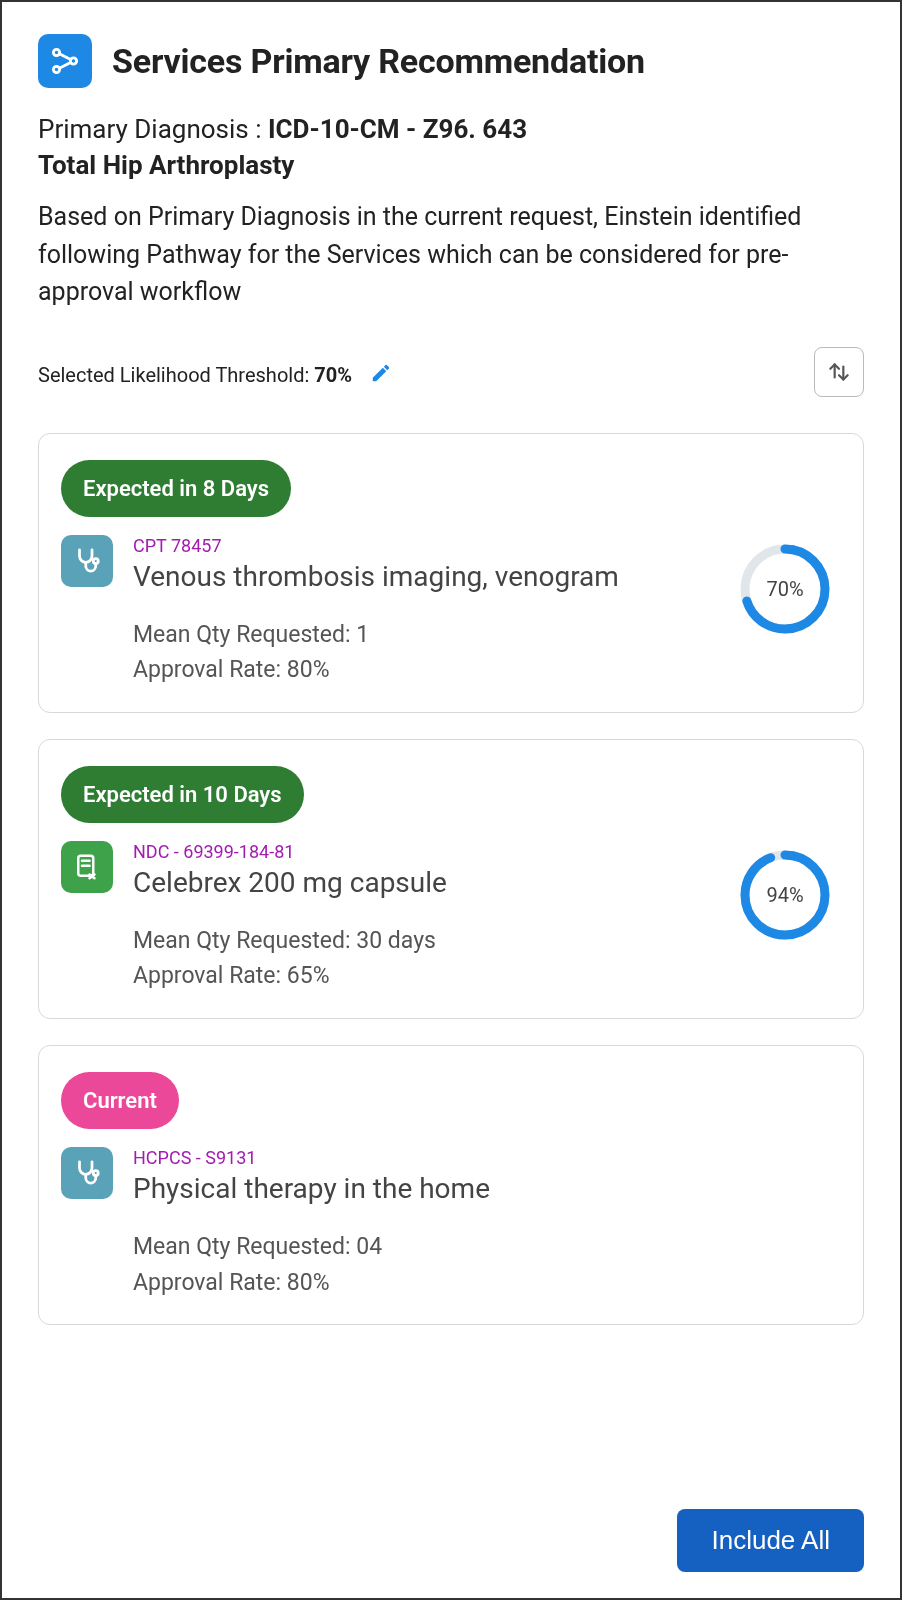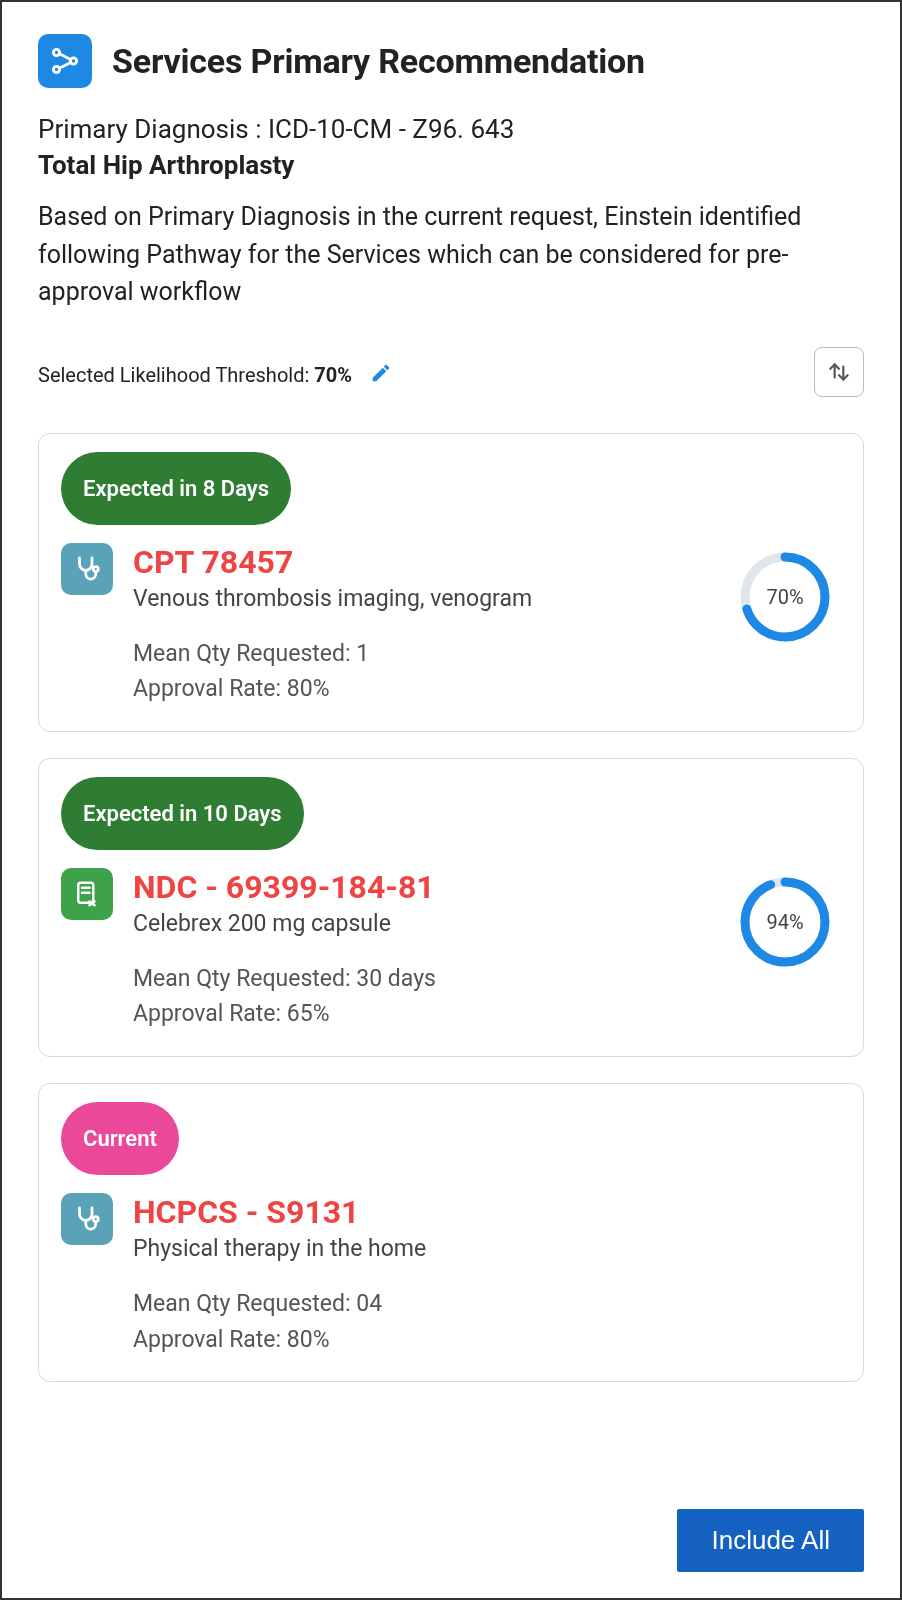--- a/index.html
+++ b/index.html
@@ -14,21 +14,21 @@
     position: relative;
   }
   .header-row { display: flex; align-items: center; gap: 20px; margin-bottom: 26px; }
   .header-icon {
     width: 54px; height: 54px; border-radius: 10px; background: #1E88E5;
     display: flex; align-items: center; justify-content: center; color: #fff;
   }
   .header-title { font-size: 34px; font-weight: 700; letter-spacing: -0.2px; }
   .diag-line { font-size: 26px; margin-bottom: 6px; }
   .diag-line .label { font-weight: 400; }
-  .diag-line .value { font-weight: 400; }
+  .diag-line .value { font-weight: 700; }
   .diag-name { font-size: 26px; font-weight: 700; margin-bottom: 18px; }
   .intro { font-size: 25px; line-height: 1.5; margin-bottom: 36px; color: #222; }
   .threshold-row {
     display: flex; align-items: center; justify-content: space-between;
     margin-bottom: 36px;
   }
   .threshold-text { font-size: 20px; }
   .threshold-text .val { font-weight: 700; }
   .edit-icon {
     display: inline-flex; align-items: center; justify-content: center;
@@ -38,49 +38,49 @@
   .sort-btn {
     width: 50px; height: 50px; border: 1.5px solid #bbb; border-radius: 8px;
     background: #fff; display: flex; align-items: center; justify-content: center;
     cursor: pointer; color: #555;
   }
   .card {
     border: 1.5px solid #d5d9dc; border-radius: 12px; padding: 18px 22px 24px 22px;
     margin-bottom: 26px; position: relative;
   }
   .pill {
-    display: inline-block; padding: 24px 22px; border-radius: 999px;
-    font-size: 22px; font-weight: 600; color: #fff; margin-bottom: 18px;
+    display: inline-block; padding: 16px 22px; border-radius: 999px;
+    font-size: 22px; font-weight: 600; color: #fff; margin-bottom: 18px; margin-top: 8px;
   }
   .pill-green { background: #2E7D32; }
   .pill-blue  { background: #ec4899; }
   .card-body { display: flex; align-items: flex-start; gap: 20px; }
   .svc-icon {
     width: 52px; height: 52px; border-radius: 10px;
     display: flex; align-items: center; justify-content: center; flex-shrink: 0;
     color: #fff;
   }
   .svc-icon.teal  { background: #5AA2B8; }
   .svc-icon.green { background: #3EA24A; }
   .svc-main { flex: 1; }
-  .svc-code { font-size: 32px; font-weight: 700; color: #ef4444; margin-bottom: 4px; }
-  .svc-desc { font-size: 23px; color: #444; margin-bottom: 24px; }
+  .svc-code { font-size: 18px; font-weight: 400; color: #a21caf; margin-bottom: 4px; }
+  .svc-desc { font-size: 28px; color: #444; margin-bottom: 24px; }
   .svc-meta { font-size: 23px; color: #555; line-height: 1.55; }
   .donut-wrap {
     width: 96px; height: 96px; position: relative; flex-shrink: 0;
     margin-left: 10px; margin-right: 8px; margin-top: 6px;
   }
   .donut-wrap svg { transform: rotate(-90deg); }
   .donut-label {
     position: absolute; inset: 0; display: flex; align-items: center; justify-content: center;
     font-size: 20px; color: #444;
   }
   .include-btn {
     position: absolute; right: 36px; bottom: 26px;
-    background: #1561C2; color: #fff; border: none; border-radius: 2px;
+    background: #1561C2; color: #fff; border: none; border-radius: 8px;
     font-size: 26px; padding: 16px 34px; cursor: pointer;
   }
 </style>
 </head>
 <body>
 
 <div class="header-row">
   <div class="header-icon">
     <svg width="34" height="34" viewBox="0 0 24 24" fill="none" stroke="white" stroke-width="2" stroke-linecap="round">
       <circle cx="6" cy="6" r="2.2"></circle>

